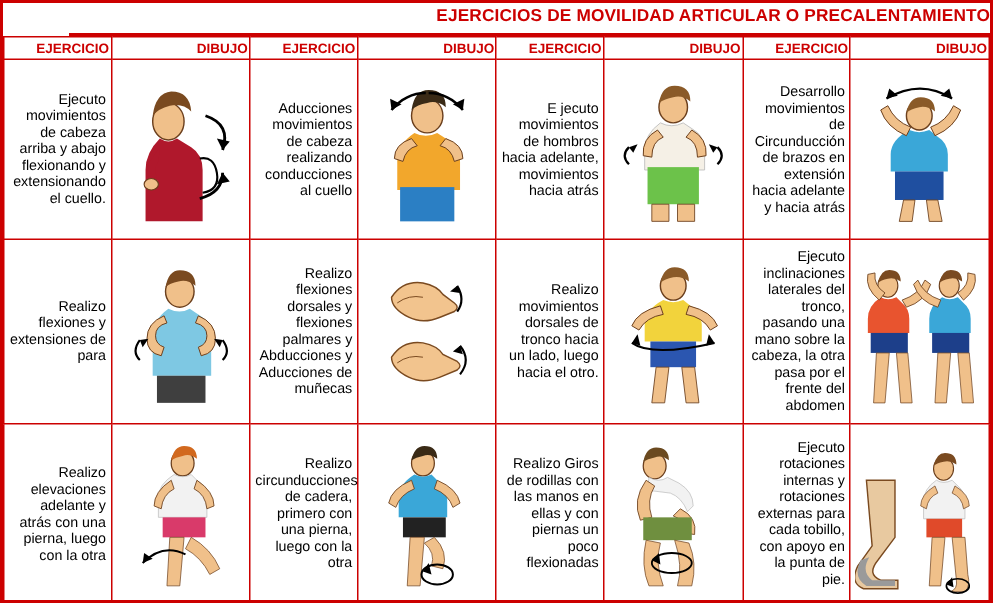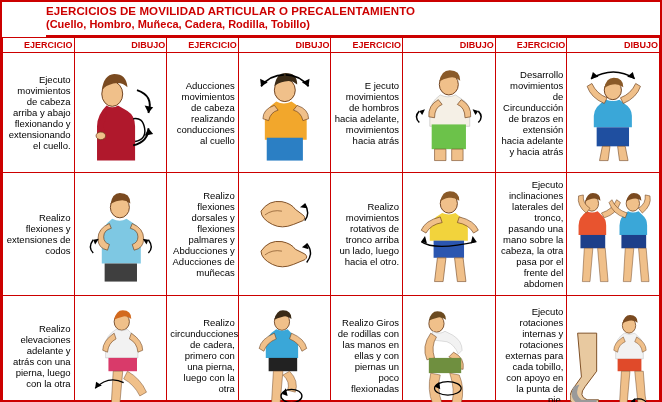--- a/index.html
+++ b/index.html
@@ -13,21 +13,21 @@
     color: #000;
     overflow: hidden;
   }
   .sheet {
     width: 662px; height: 402px;
     border: 2px solid #cc0000;
     background: #ffffff;
     position: relative;
   }
   .title-block {
-    text-align: left;
+    text-align: right;
     padding: 3px 0 4px 0;
     border-bottom: 2px solid #cc0000;
     margin-left: 44px;
   }
   .title-line1 {
     color: #cc0000;
     font-weight: bold;
     font-size: 11.5px;
     letter-spacing: 0.1px;
     line-height: 13px;
@@ -76,21 +76,20 @@
   tr.rowB td { height: 123px; margin-top: 36px; }
   tr.rowC td { height: 120px; }
 </style>
 </head>
 <body>
 
 <div class="sheet">
 
   <div class="title-block">
     <div class="title-line1">EJERCICIOS DE MOVILIDAD ARTICULAR O PRECALENTAMIENTO</div>
-    <div class="title-line2">(Cuello, Hombro, Muñeca, Cadera, Rodilla, Tobillo)</div>
   </div>
 
   <table class="grid">
     <thead>
       <tr>
         <th class="col-t">EJERCICIO</th>
         <th class="col-d">DIBUJO</th>
         <th class="col-t">EJERCICIO</th>
         <th class="col-d">DIBUJO</th>
         <th class="col-t">EJERCICIO</th>
@@ -161,21 +160,21 @@
             <rect x="28" y="69" width="34" height="20" fill="#1f4fa0"></rect>
             <path d="M36 44 q-14 -6 -18 -18 l5 -3 q5 11 16 15z" fill="#f0c08a" stroke="#6b3f1d" stroke-width="0.7"></path>
             <path d="M56 44 q14 -6 18 -18 l-5 -3 q-5 11 -16 15z" fill="#f0c08a" stroke="#6b3f1d" stroke-width="0.7"></path>
             <path d="M34 89 l-3 15 h9 l2 -15z" fill="#f0c08a" stroke="#6b3f1d" stroke-width="0.6"></path>
             <path d="M50 89 l2 15 h9 l-3 -15z" fill="#f0c08a" stroke="#6b3f1d" stroke-width="0.6"></path>
           </svg>
         </td>
       </tr>
 
       <tr class="rowB">
-        <td class="text">Realizo flexiones y extensiones de codos</td>
+        <td class="text">Realizo flexiones y extensiones de para</td>
         <td class="draw">
           <svg class="fig" viewBox="0 0 90 108">
             <ellipse cx="44" cy="26" rx="10" ry="11" fill="#f0c08a" stroke="#6b3f1d" stroke-width="1"></ellipse>
             <path d="M34 23 q2 -12 10 -12 q11 0 11 11 q-6 -5 -12 -3 q-6 1 -9 4z" fill="#7a4a20"></path>
             <path d="M36 38 q8 4 15 0 l6 4 q9 5 9 15 v28 h-41 v-28 q0 -11 11 -19z" fill="#7ec8e3"></path>
             <path d="M33 43 q-12 5 -12 16 q0 10 10 12 l2 -6 q-6 -2 -6 -8 q0 -7 8 -9z" fill="#f0c08a" stroke="#6b3f1d" stroke-width="0.7"></path>
             <path d="M57 43 q12 5 12 16 q0 10 -10 12 l-2 -6 q6 -2 6 -8 q0 -7 -8 -9z" fill="#f0c08a" stroke="#6b3f1d" stroke-width="0.7"></path>
             <rect x="28" y="85" width="34" height="19" fill="#3f3f3f"></rect>
             <path d="M16 60 q-6 8 0 14" fill="none" stroke="#000" stroke-width="1.5"></path>
             <polygon points="16,60 22,59 18,65" fill="#000"></polygon>
@@ -189,21 +188,21 @@
             <path d="M20 30 q8 -12 22 -10 q10 2 14 8 l8 6 q4 3 0 6 l-10 4 q-12 5 -22 0 q-12 -6 -12 -14z" fill="#f2c48e" stroke="#7a4a20" stroke-width="1"></path>
             <path d="M24 34 q8 -6 18 -4" fill="none" stroke="#7a4a20" stroke-width="0.7"></path>
             <path d="M66 22 q6 10 0 18" fill="none" stroke="#000" stroke-width="1.5"></path>
             <polygon points="66,22 61,26 68,27" fill="#000"></polygon>
             <path d="M20 72 q8 -12 22 -10 q10 2 14 8 l10 5 q4 3 0 6 l-12 5 q-12 5 -22 0 q-12 -6 -12 -14z" fill="#f2c48e" stroke="#7a4a20" stroke-width="1"></path>
             <path d="M24 76 q8 -6 18 -4" fill="none" stroke="#7a4a20" stroke-width="0.7"></path>
             <path d="M68 64 q8 10 0 20" fill="none" stroke="#000" stroke-width="1.5"></path>
             <polygon points="68,64 63,68 70,70" fill="#000"></polygon>
           </svg>
         </td>
-        <td class="text">Realizo movimientos rotativos de tronco arriba un lado, luego hacia el otro.</td>
+        <td class="text">Realizo movimientos dorsales de tronco hacia un lado, luego hacia el otro.</td>
         <td class="draw">
           <svg class="fig" viewBox="0 0 90 108">
             <ellipse cx="45" cy="22" rx="9" ry="10" fill="#f0c08a" stroke="#6b3f1d" stroke-width="1"></ellipse>
             <path d="M36 20 q2 -11 10 -11 q10 0 10 10 q-5 -4 -11 -3 q-6 1 -9 4z" fill="#8a5a28"></path>
             <path d="M38 32 q7 3 14 0 l5 4 q8 5 8 13 v12 h-40 v-12 q0 -10 13 -17z" fill="#f2d33c"></path>
             <rect x="29" y="61" width="32" height="18" fill="#2b56b0"></rect>
             <path d="M36 36 q-16 4 -20 14 l5 3 q5 -9 17 -11z" fill="#f0c08a" stroke="#6b3f1d" stroke-width="0.7"></path>
             <path d="M56 36 q16 4 20 14 l-5 3 q-5 -9 -17 -11z" fill="#f0c08a" stroke="#6b3f1d" stroke-width="0.7"></path>
             <path d="M33 79 l-3 25 h9 l3 -25z" fill="#f0c08a" stroke="#6b3f1d" stroke-width="0.6"></path>
             <path d="M51 79 l3 25 h9 l-3 -25z" fill="#f0c08a" stroke="#6b3f1d" stroke-width="0.6"></path>

